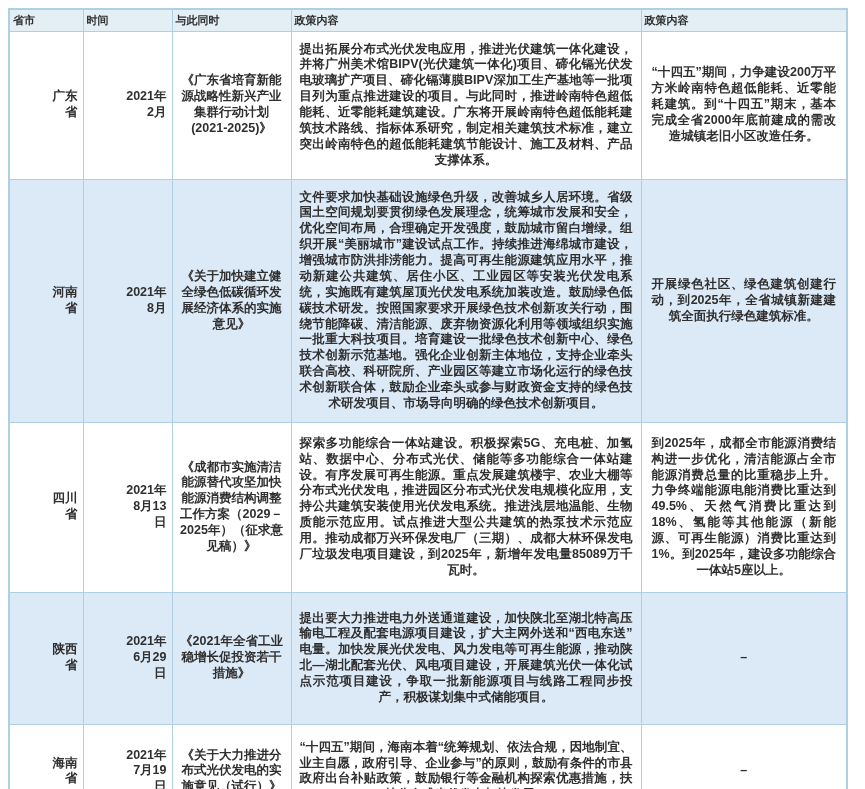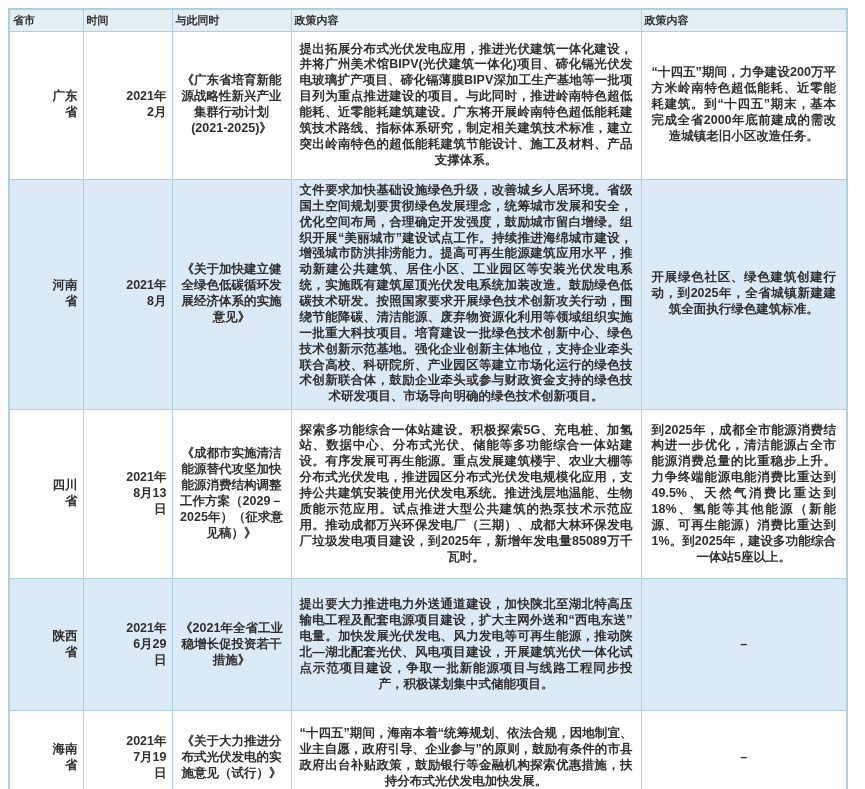--- a/index.html
+++ b/index.html
@@ -41,21 +41,21 @@
     font-size:12.5px;
     line-height:1.27;
     font-weight:600;
   }
   tr.stripe td{background:var(--stripe-bg);}
   .c-prov,.c-date{text-align:right;padding-left:39px;}
   .c-doc{text-align:center;padding:2px 6px;margin-left:31px;}
   .c-content{
     text-align:justify;
     text-align-last:center;
-    padding:3px 8px;
+    padding:10px 8px;
   }
   .c-goal{
     text-align:justify;
     text-align-last:center;
     padding:13px 10px;
   }
 </style>
 </head>
 <body>
 

